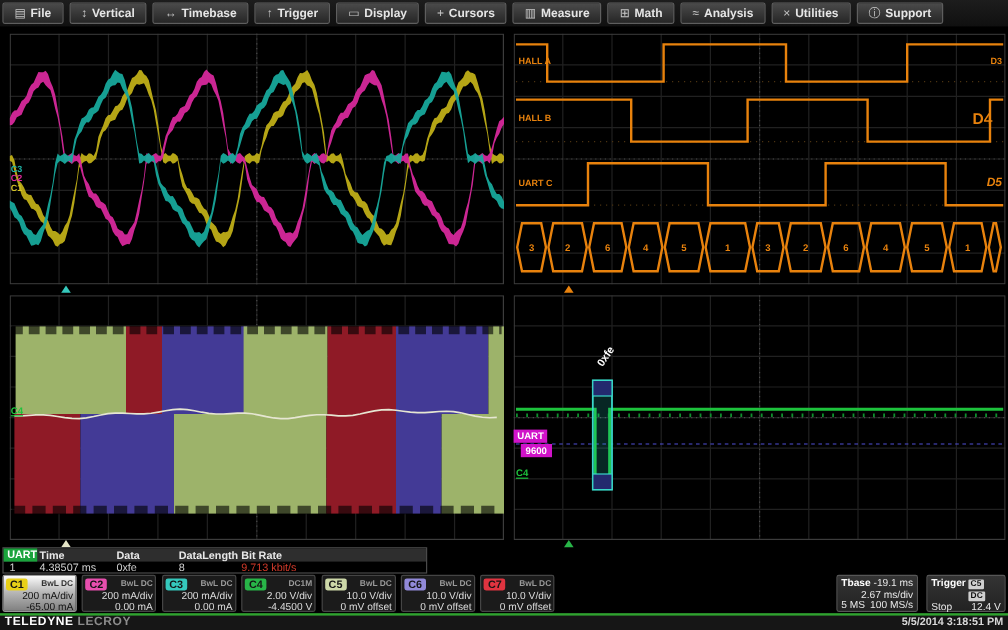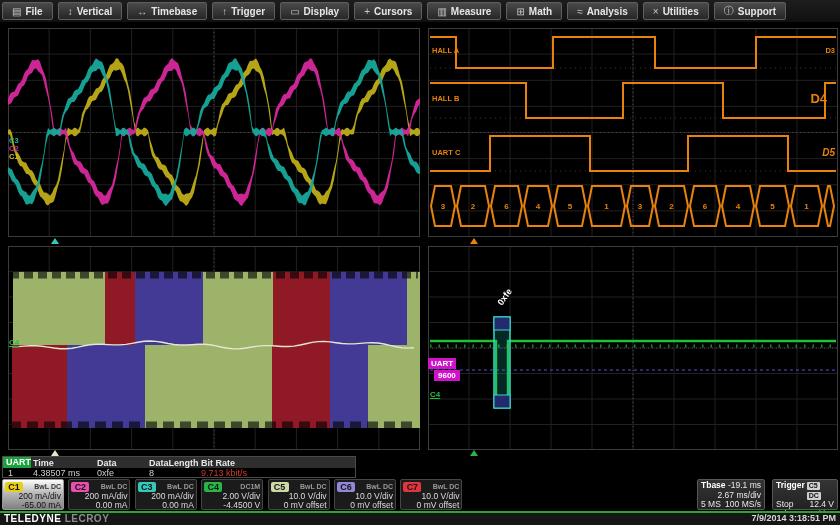--- a/index.html
+++ b/index.html
@@ -371,16 +371,16 @@
         <div class="ch-line">10.0 V/div</div>
         <div class="ch-line">0 mV offset</div>
       </div>
     </div>
 
   <div id="bottombar">
     <div id="brand">
       <span>TELEDYNE</span>
       <span class="lt">LECROY</span>
     </div>
-    <div id="stamp">7/9/2014 3:18:51 PM</div>
+    <div id="stamp">5/5/2014 3:18:51 PM</div>
   </div>
 
 </div>
 
 </body></html>

